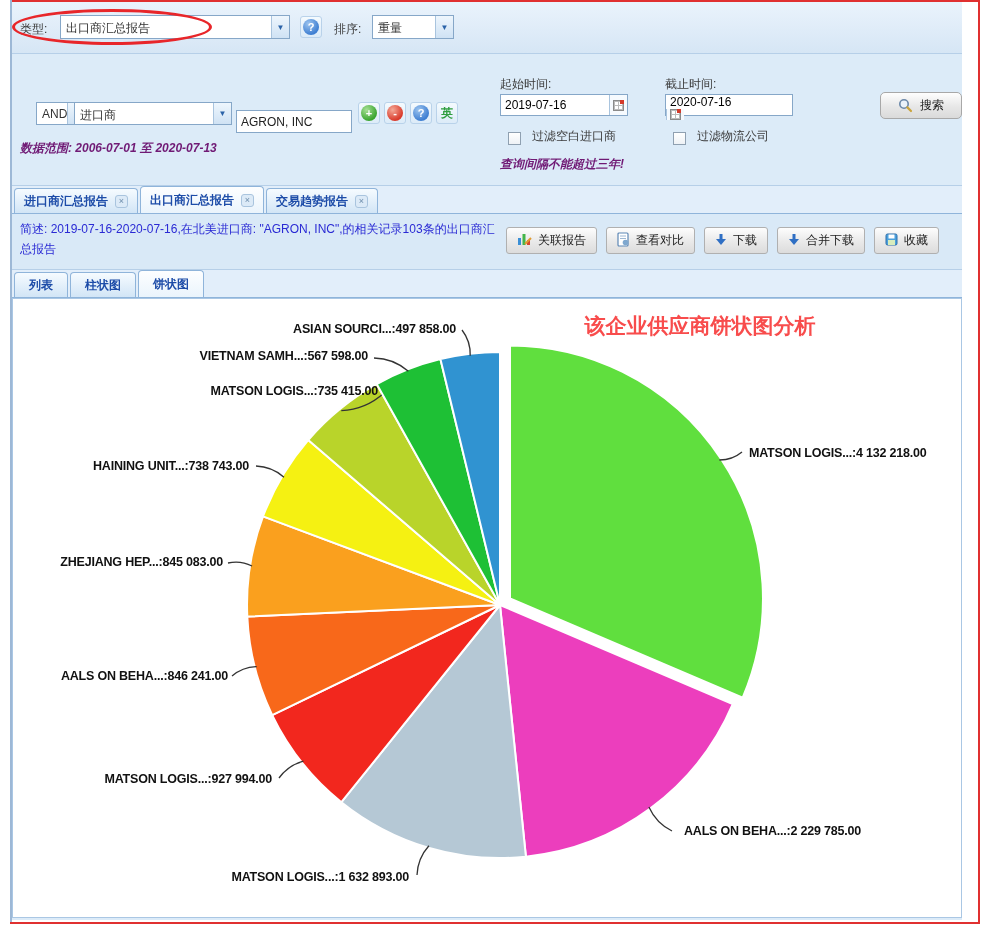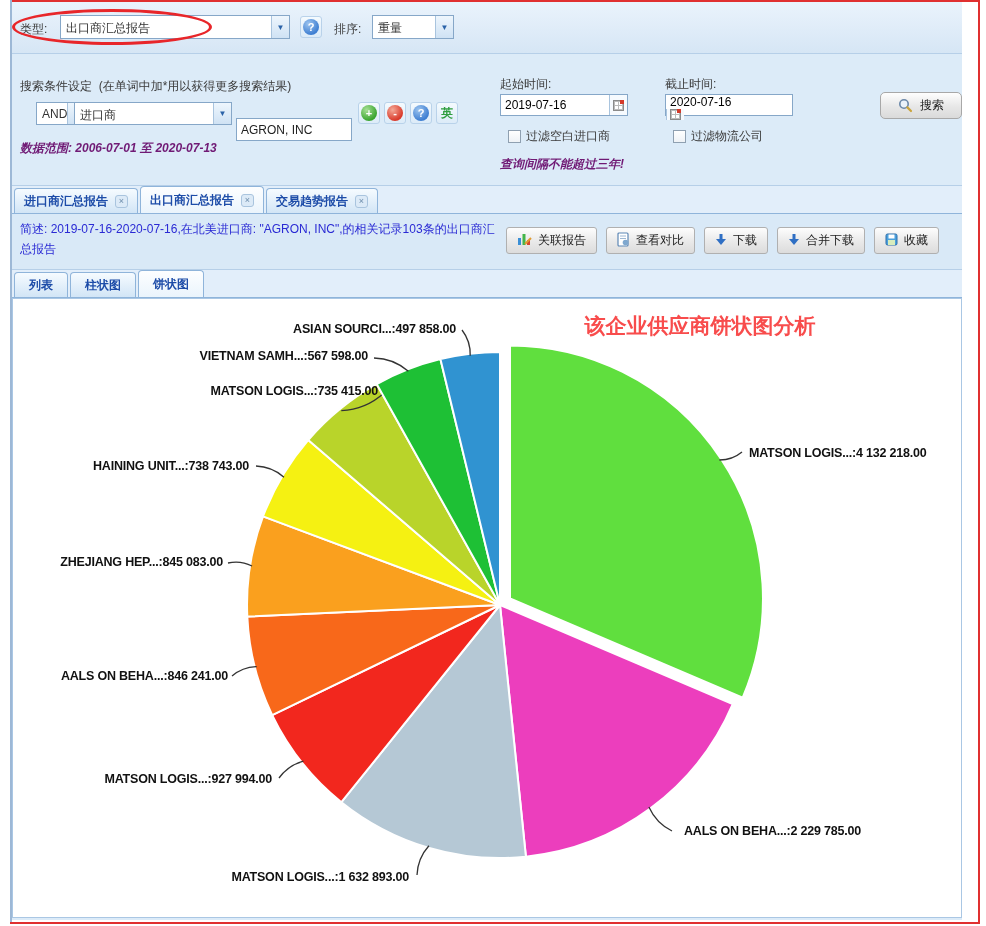--- a/index.html
+++ b/index.html
@@ -39,21 +39,21 @@
     font-family:inherit; font-size:12px; padding:0 4px; color:#222; }
   .red-note { position:absolute; color:#701a75; font-weight:bold;font-style:italic; }
   .datebox { position:absolute; display:flex; width:128px; height:22px; border:1px solid #86a7c8; background:#fff; }
   .datebox input { flex:1; border:0; font-family:inherit; font-size:12px; padding:0 4px; min-width:0; }
   .calbtn { width:18px; border-left:1px solid #a9c4de; background:#f6fafe; display:flex; align-items:center; justify-content:center; }
   .calglyph { position:relative; width:11px; height:11px; border:1px solid #8a8a8a; background:
       linear-gradient(#fff,#fff) padding-box,#fff;
       background-image:linear-gradient(#bbb 1px,transparent 1px),linear-gradient(90deg,#bbb 1px,transparent 1px);
       background-size:4px 4px; }
   .calglyph:after { content:""; position:absolute; right:-1px; top:-1px; width:4px; height:4px; background:#d43a2a; }
-  .chk { display:flex; align-items:center; gap:5px; position:absolute; color:#3a3a3a;padding-left:8px; }
+  .chk { display:flex; align-items:flex-end; gap:11px; position:absolute; color:#3a3a3a;padding-left:8px; }
   .chk .box { width:13px; height:13px; border:1px solid #8fa0b1; background:linear-gradient(#fff,#eef2f6); }
   .search-btn { position:absolute; left:868px; top:38px; width:82px; height:27px;
     border:1px solid #a8a8a8; border-radius:5px; background:linear-gradient(#fefefe,#e7e7e7 55%,#dadada);
     display:flex; align-items:center; justify-content:center; gap:7px; color:#222; }
 
   
   .tabstrip { position:absolute; left:0; top:184px; width:950px; height:28px;
     border-bottom:1px solid #8fb4da; background:#e2eefa; display:flex; align-items:flex-end; padding-left:2px; }
   .rtab { display:inline-flex; align-items:center; gap:7px; height:25px; padding:0 9px;
     border:1px solid #8fb4da; border-bottom:none; border-radius:4px 4px 0 0; margin-right:2px;
@@ -107,34 +107,30 @@
         <span class="ball q">?</span>
       </div>
       <span class="lbl" style="left:322px; top:19px;">排序:</span>
       <div class="select" style="left:360px; top:13px; width:82px;">
         <span class="txt">重量</span>
         <span class="dd">▼</span>
       </div>
     </div>
 
     <div class="searchbar">
-      <span class="lbl" style="left:8px; top:24px;">
-        <span>搜索条件设定</span>&nbsp;
-        <span>(在单词中加*用以获得更多搜索结果)</span>
-      </span>
 
       <div class="select" style="left:8px; top:48px; width:50px; height:23px;margin-left:16px;">
         <span class="txt">AND</span>
         <span class="dd">▼</span>
       </div>
       <div class="select" style="left:62px; top:48px; width:158px; height:23px;">
         <span class="txt">进口商</span>
         <span class="dd">▼</span>
       </div>
-      <input class="input" style="left: 224px; top: 64px; width: 116px;" value="AGRON, INC">
+      <input class="input" style="left: 224px; top: 56px; width: 116px;" value="AGRON, INC">
 
       <div class="circle-btn" style="position:absolute; left:346px; top:48px;">
         <span class="ball plus">+</span>
       </div>
       <div class="circle-btn" style="position:absolute; left:372px; top:48px;">
         <span class="ball minus">-</span>
       </div>
       <div class="circle-btn" style="position:absolute; left:398px; top:48px;">
         <span class="ball q">?</span>
       </div>

